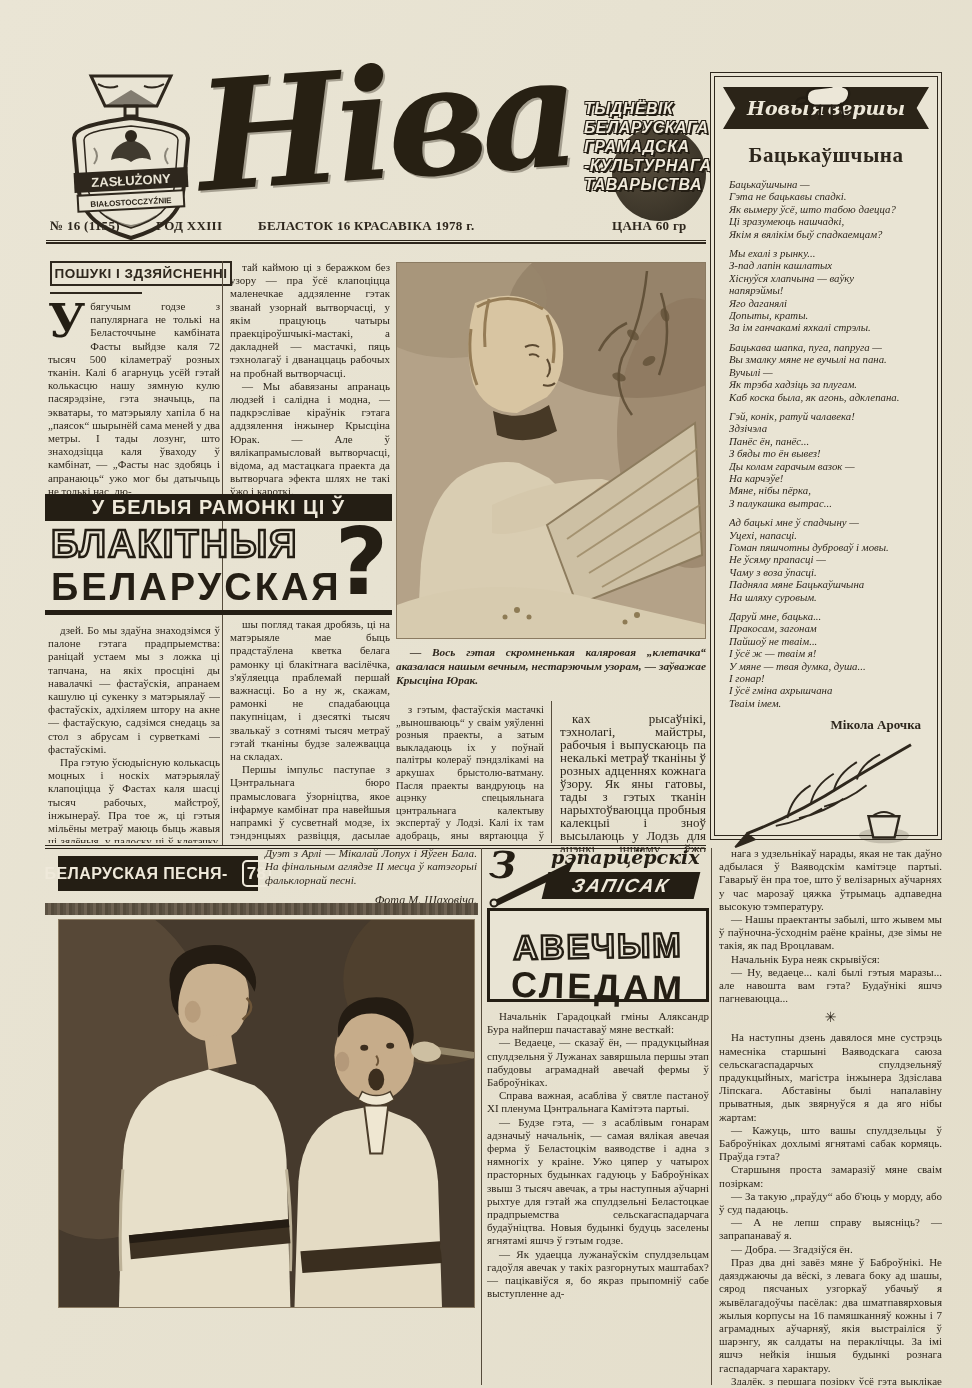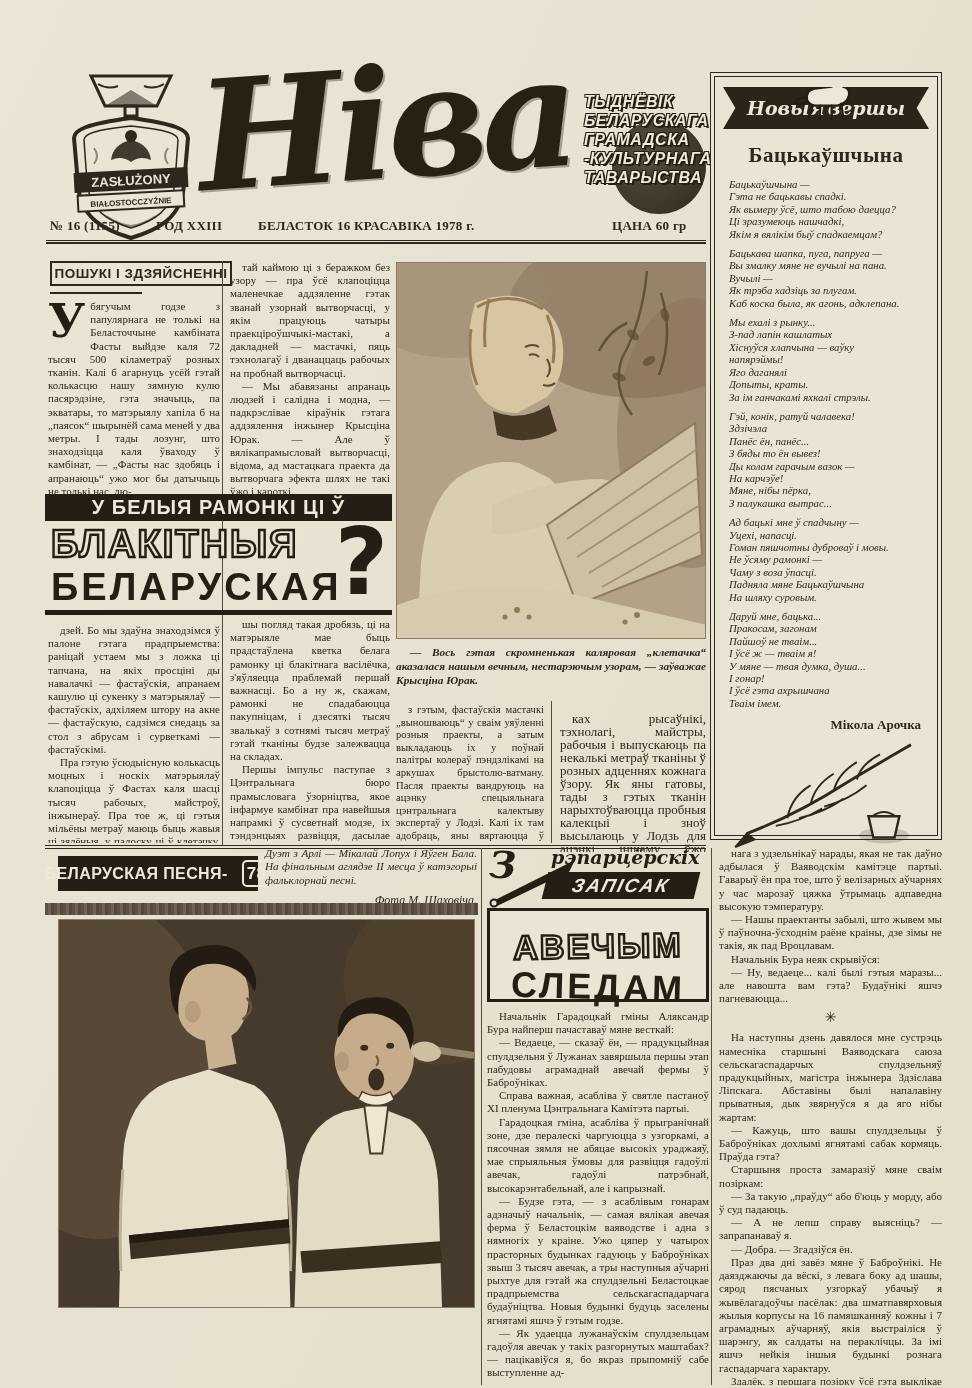--- a/index.html
+++ b/index.html
@@ -15,21 +15,21 @@
   .hrule { position:absolute; height:4px; border-top:1px solid var(--ink); border-bottom:2px solid var(--ink); }
   .hrule.thin { border-bottom-width:1px; }
 
   
   .niva-title {
     position:absolute; left:198px; top:28px; width:420px; height:200px;
     font-family:"DejaVu Serif", serif; font-style:italic; font-weight:bold;
     font-size:152px; line-height:190px; letter-spacing:-6px; color:#272013;
     transform:rotate(-4deg); text-shadow:2px 2px 0 rgba(39,32,19,.35);
   }
-  .subtitle { position:absolute; left:584px; top:92px; width:140px; }
+  .subtitle { position:absolute; left:584px; top:99px; width:140px; }
   .subtitle .globe { position:absolute; left:28px; top:28px; width:94px; height:94px; border-radius:50%;
     background:radial-gradient(circle at 35% 35%, #4a4030, #1f1a10); opacity:.92; }
   .subtitle .subline {
     position:relative; font-family:"Liberation Sans", sans-serif; font-weight:bold; font-style:italic;
     font-size:16px; line-height:19px; letter-spacing:.5px; color:#efe9da;
     text-shadow:-1px -1px 0 #241e14, 1px -1px 0 #241e14, -1px 1px 0 #241e14, 1px 1px 0 #241e14, 2px 2px 0 #241e14;
     white-space:nowrap;
   }
   .dateline span { position:absolute; top:218px; font-weight:bold; font-size:13px; letter-spacing:.3px; }
 
@@ -210,62 +210,62 @@
 
     <div class="stanzas">
       <div class="stanza">
           <div class="pline">Бацькаўшчына —</div>
           <div class="pline">Гэта не бацькавы спадкі.</div>
           <div class="pline">Як вымеру ўсё, што табою даецца?</div>
           <div class="pline">Ці зразумеюць нашчадкі,</div>
           <div class="pline">Якім я вялікім быў спадкаемцам?</div>
         </div>
       <div class="stanza">
-          <div class="pline">Бацькава шапка, пуга, папруга —</div>
-          <div class="pline">Вы змалку мяне не вучылі на пана.</div>
-          <div class="pline">Вучылі —</div>
-          <div class="pline">Як трэба хадзіць за плугам.</div>
-          <div class="pline">Каб коска была, як агонь, адклепана.</div>
-        </div>
-      <div class="stanza">
           <div class="pline">Мы ехалі з рынку...</div>
           <div class="pline">З-пад лапін кашлатых</div>
           <div class="pline">Хіснуўся хлапчына — ваўку</div>
           <div class="pline">                напярэймы!</div>
           <div class="pline">Яго даганялі</div>
           <div class="pline">Допыты, краты.</div>
           <div class="pline">За ім ганчакамі яхкалі стрэлы.</div>
+        </div>
+      <div class="stanza">
+          <div class="pline">Бацькава шапка, пуга, папруга —</div>
+          <div class="pline">Вы змалку мяне не вучылі на пана.</div>
+          <div class="pline">Вучылі —</div>
+          <div class="pline">Як трэба хадзіць за плугам.</div>
+          <div class="pline">Каб коска была, як агонь, адклепана.</div>
         </div>
       <div class="stanza">
           <div class="pline">Гэй, конік, ратуй чалавека!</div>
           <div class="pline">Здзічэла</div>
           <div class="pline">Панёс ён, панёс...</div>
           <div class="pline">З бяды то ён вывез!</div>
           <div class="pline">Ды колам гарачым вазок —</div>
           <div class="pline">На карчэўе!</div>
           <div class="pline">Мяне, нібы пёрка,</div>
           <div class="pline">З палукашка вытрас...</div>
         </div>
       <div class="stanza">
           <div class="pline">Ад бацькі мне ў спадчыну —</div>
           <div class="pline">Уцехі, напасці.</div>
           <div class="pline">Гоман пяшчотны дуброваў і мовы.</div>
-          <div class="pline">Не ўсяму рамонкі —</div>
+          <div class="pline">Не ўсяму прапасці —</div>
           <div class="pline">Чаму з воза ўпасці.</div>
           <div class="pline">Падняла мяне Бацькаўшчына</div>
           <div class="pline">На шляху суровым.</div>
         </div>
       <div class="stanza">
           <div class="pline">Даруй мне, бацька...</div>
           <div class="pline">Пракосам, загонам</div>
           <div class="pline">Пайшоў не тваім...</div>
           <div class="pline">І ўсё ж — тваім я!</div>
           <div class="pline">У мяне — твая думка, душа...</div>
           <div class="pline">І гонар!</div>
-          <div class="pline">І ўсё гэта ахрышчана</div>
+          <div class="pline">І ўсё гміна ахрышчана</div>
           <div class="pline">Тваім імем.</div>
         </div>
     </div>
 
     <div class="poem-author">Мікола Арочка</div>
 
     <div class="quill-wrap">
       <svg width="196" height="112" viewBox="0 0 200 116">
         <g fill="none" stroke="#2e271d" stroke-width="2">
           <path d="M18 98 Q70 78 120 46 Q160 22 188 6" stroke-width="3"></path>
@@ -450,21 +450,20 @@
 
     <div class="head2-box">
       <div class="head2-outline">АВЕЧЫМ</div>
       <div class="head2-solid">СЛЕДАМ</div>
     </div>
 
     <div class="body-text" style="left:487px; top:1010px; width:222px; height:374px;">
         <p>Начальнік Гарадоцкай гміны Аляксандр Бура найперш пачаставаў мяне весткай:</p>
         <p>— Ведаеце, — сказаў ён, — прадукцыйная спулдзельня ў Лужанах завяршыла першы этап пабудовы аграмаднай авечай фермы ў Баброўніках.</p>
         <p>Справа важная, асабліва ў святле пастаноў XI пленума Цэнтральнага Камітэта партыі.</p>
-        <p>Гарадоцкая гміна, асабліва ў прыгранічнай зоне, дзе пералескі чаргуюцца з узгоркамі, а пясочная зямля не абяцае высокіх ураджаяў, мае спрыяльныя ўмовы для развіцця гадоўлі авечак, гадоўлі патрэбнай, высокарэнтабельнай, але і капрызнай.</p>
         <p>— Будзе гэта, — з асаблівым гонарам адзначыў начальнік, — самая вялікая авечая ферма ў Беластоцкім ваяводстве і адна з нямногіх у краіне. Ужо цяпер у чатырох прасторных будынках гадуюць у Баброўніках звыш 3 тысяч авечак, а тры наступныя аўчарні рыхтуе для гэтай жа спулдзельні Беластоцкае прадпрыемства сельскагаспадарчага будаўніцтва. Новыя будынкі будуць заселены ягнятамі яшчэ ў гэтым годзе.</p>
         <p>— Як удаецца лужанаўскім спулдзельцам гадоўля авечак у такіх разгорнутых маштабах? — пацікавіўся я, бо якраз прыпомніў сабе выступленне ад-</p>
       </div>
 
     <div class="body-text" style="left:719px; top:847px; width:223px; height:538px;">
       <div>
           <p>нага з удзельнікаў нарады, якая не так даўно адбылася ў Ваяводскім камітэце партыі. Гаварыў ён пра тое, што ў велізарных аўчарнях у час марозаў цяжка ўтрымаць адпаведна высокую тэмпературу.</p>
           <p>— Нашы праектанты забылі, што жывем мы ў паўночна-ўсходнім раёне краіны, дзе зімы не такія, як пад Вроцлавам.</p>
           <p>Начальнік Бура неяк скрывіўся:</p>
           <p>— Ну, ведаеце... калі былі гэтыя маразы... але навошта вам гэта? Будаўнікі яшчэ пагневаюцца...</p>

